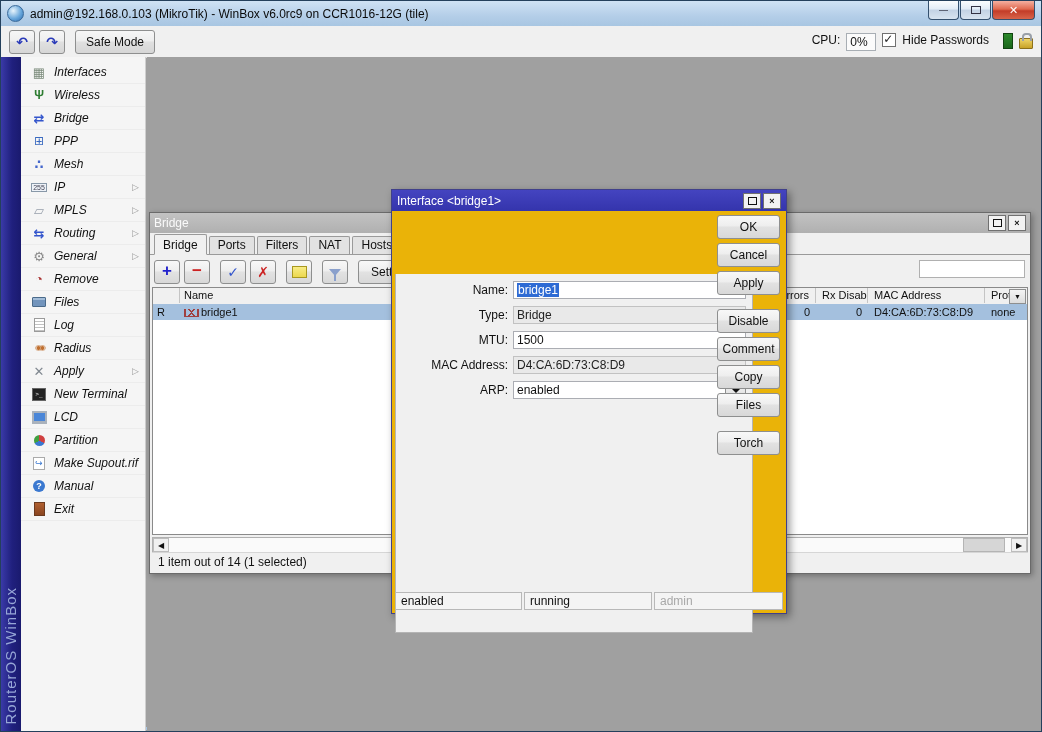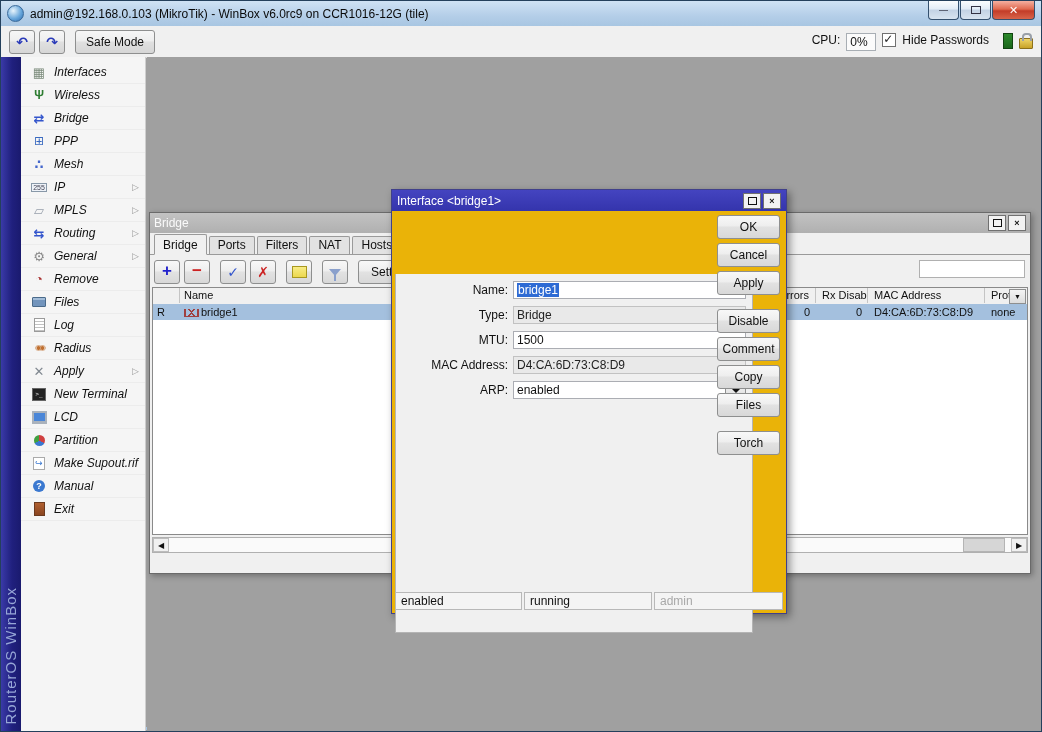--- a/index.html
+++ b/index.html
@@ -333,20 +333,21 @@
             <div class="dc c-rx num">0</div>
             <div class="dc c-mac">D4:CA:6D:73:C8:D9</div>
             <div class="dc c-proto">none</div>
           </div>
         </div>
         <div class="hscroll">
           <div class="sarr left">◀</div>
           <div class="sthumb"></div>
           <div class="sarr right">▶</div>
         </div>
+        <div class="bstatus">1 item out of 14 (1 selected)</div>
       </div>
 
       <div class="dlg">
         <div class="dlg-title">
           <span>Interface &lt;bridge1&gt;</span>
           <div class="tbtns">
             <div class="tbtn">
                 <span class="maxg"></span>
               </div>
             <div class="tbtn">×</div>

